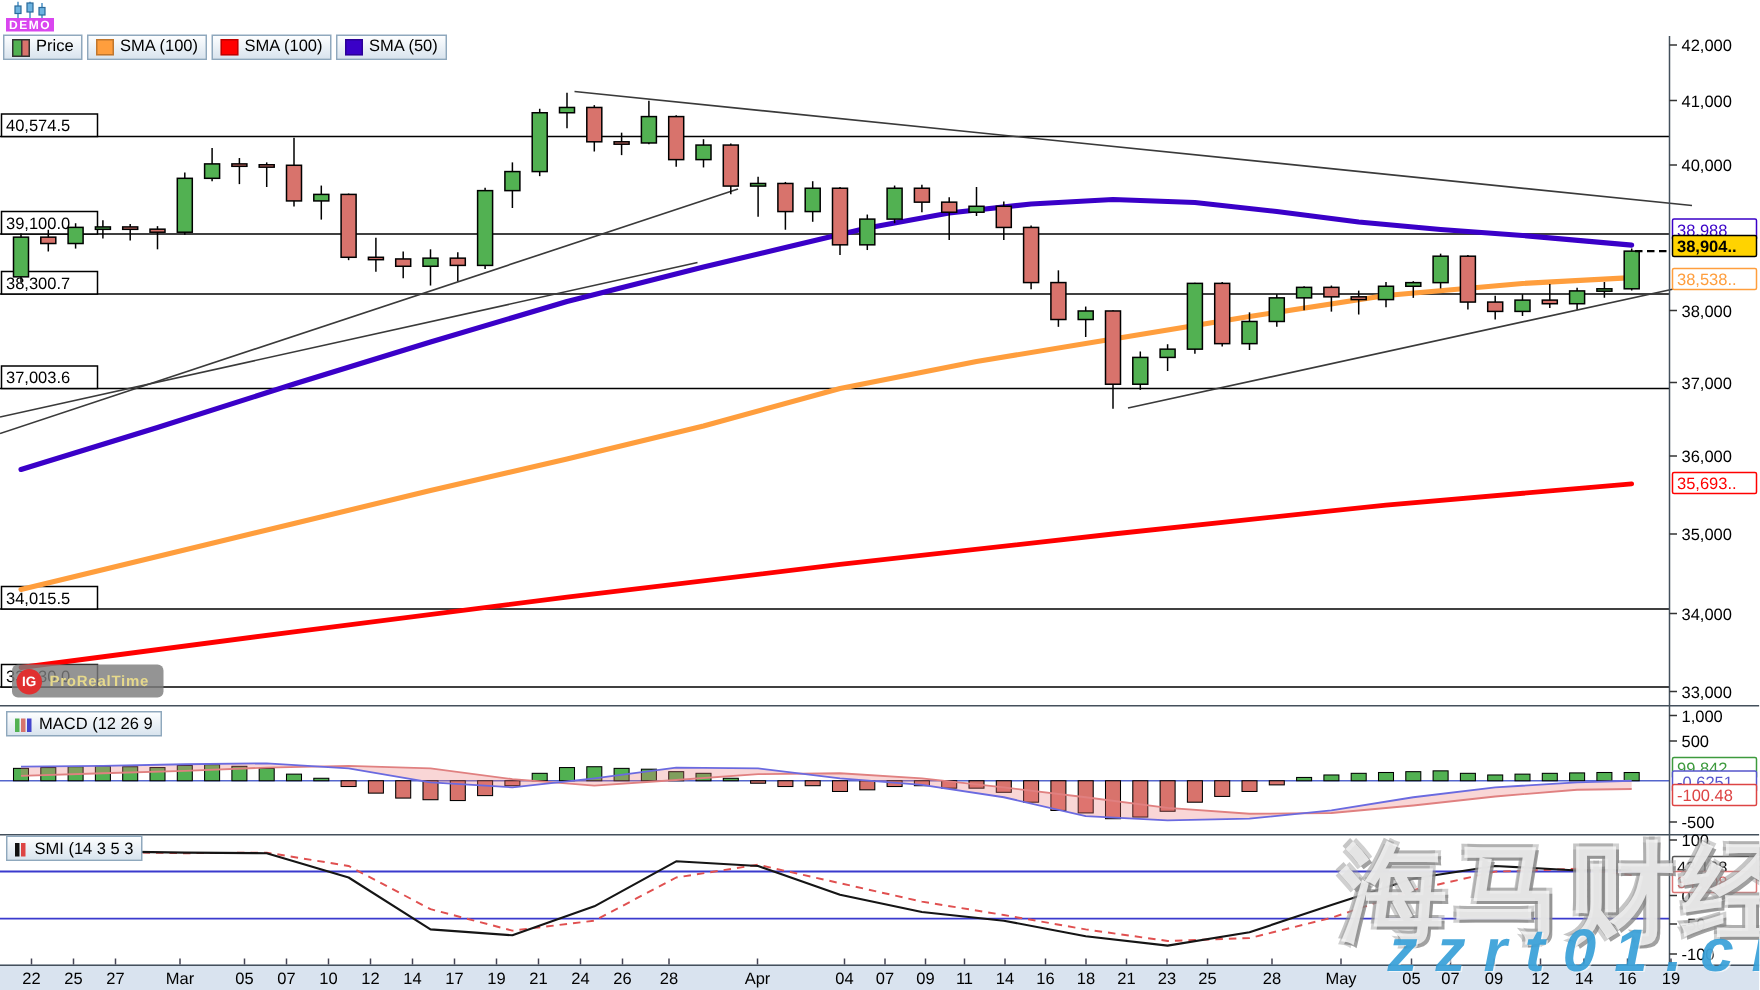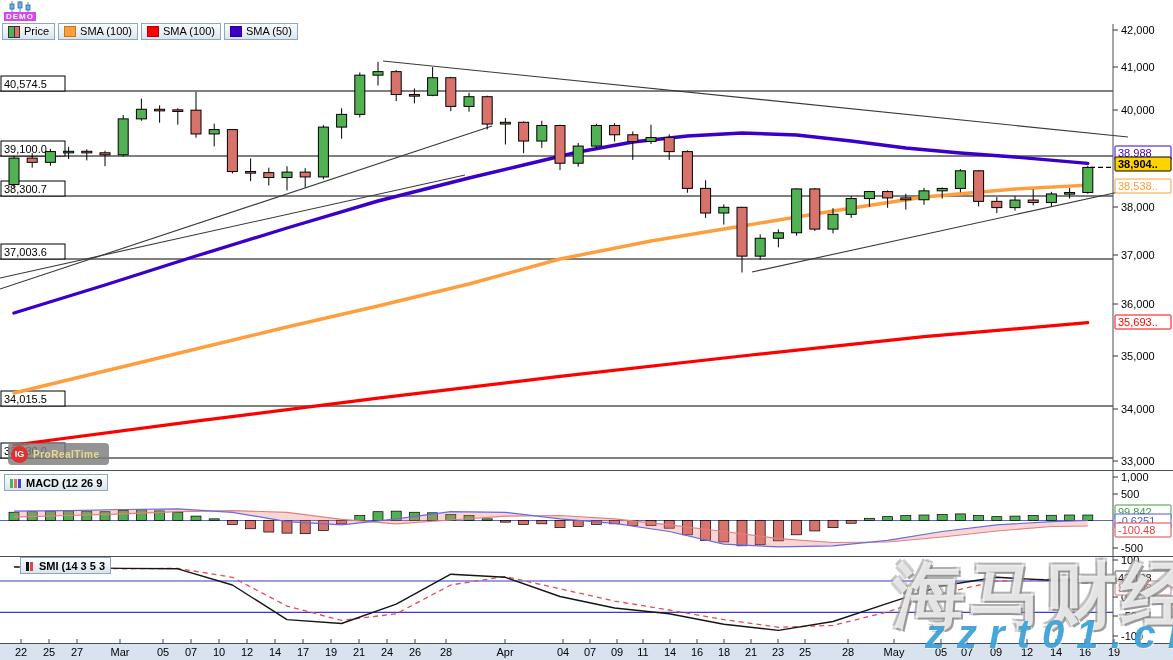--- a/index.html
+++ b/index.html
@@ -16,21 +16,21 @@
   .demobadge{position:absolute;left:4px;top:12px;z-index:6;background:#d946ef;color:#fff;
     font-size:8px;font-weight:bold;letter-spacing:1px;padding:0 2px;height:9px;line-height:9px;}
   
   .legendrow{position:absolute;left:0;top:22px;height:18px;z-index:5;display:flex;
     align-items:center;gap:3px;padding-left:2px;background:transparent;justify-content:space-between;}
   .chip{height:15px;display:flex;align-items:center;gap:4px;padding:0 5px;
     background:linear-gradient(#fdfeff,#d9e4ee);border:1px solid #8fa8bd;
     font-size:11px;color:#000;white-space:nowrap;}
   .chip .sw{width:10px;height:9px;display:inline-block;border:1px solid rgba(0,0,0,.25);}
   .chip .pr{width:12px;height:10px;display:inline-block;}
-  .panelchip{position:absolute;z-index:4;font-weight:bold;}
+  .panelchip{position:absolute;z-index:4;}
   
   .prt{position:absolute;left:8px;top:443px;z-index:6;height:22px;display:flex;align-items:center;
     background:rgba(125,125,125,.82);border-radius:4px;padding:0 10px 0 3px;gap:5px;text-align:right;}
   .prt .iglogo{width:17px;height:17px;border-radius:50%;background:#e03030;color:#fff;
     font-size:9px;font-weight:bold;display:flex;align-items:center;justify-content:center;}
   .prt .prtext{font-size:10px;font-weight:bold;color:#e6d98c;letter-spacing:.5px;}
   .wm-cn{position:absolute;left:893px;top:548px;z-index:7;font-size:72px;font-weight:bold;
     color:rgba(248,248,248,.82);letter-spacing:4px;white-space:nowrap;
     text-shadow:2px 2px 0 rgba(130,130,130,.75),-2px -2px 0 rgba(150,150,150,.55),
       2px -2px 0 rgba(150,150,150,.45),-2px 2px 0 rgba(150,150,150,.45);}
@@ -449,21 +449,21 @@
     </div>
 
   <div class="chip panelchip" style="left:4px;top:474px;">
     <span class="pr" style="display:inline-flex;gap:1px;align-items:flex-end;">
       <span style="width:3px;height:9px;background:#52B152;"></span>
         <span style="width:3px;height:9px;background:#D8736C;"></span>
         <span style="width:3px;height:9px;background:#4444cc;"></span>
     </span>
     <span>MACD (12 26 9</span>
   </div>
-  <div class="chip panelchip" style="left:20px;top:557px;text-align:center;">
+  <div class="chip panelchip" style="left:4px;top:557px;text-align:center;">
     <span class="pr" style="display:inline-flex;gap:1px;align-items:flex-end;width:9px;">
       <span style="width:3px;height:9px;background:#111;"></span>
         <span style="width:3px;height:9px;background:#dd4444;"></span>
     </span>
     <span>SMI (14 3 5 3</span>
   </div>
 
   <div class="prt">
     <span class="iglogo">IG</span>
     <span class="prtext">ProRealTime</span>

